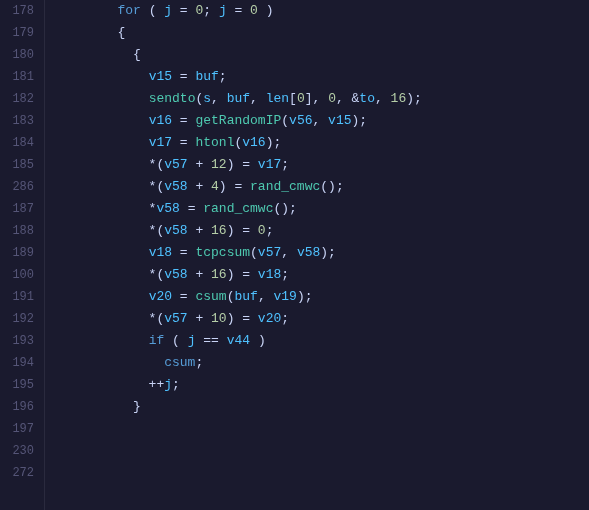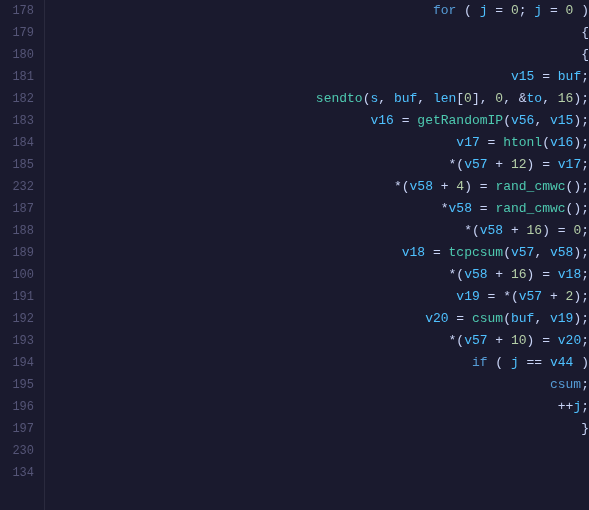--- a/index.html
+++ b/index.html
@@ -47,21 +47,20 @@
       padding: 0 0 0 10px;
       overflow-x: auto;
       background-color: #1a1a2e;
     }
 
     .code-line {
       line-height: 22px;
       height: 22px;
       white-space: pre;
       display: block;
-      text-align: right;
     }
 
     
     .c1 { color: #4fc1ff; } 
     .c2 { color: #569cd6; } 
     .c4 { color: #c8d3f5; } 
     .c5 { color: #4ec9b0; } 
     .c6 { color: #b5cea8; } 
   </style>
 </head>
@@ -70,50 +69,49 @@
 <div class="code-container">
   <div class="line-numbers" id="line-numbers-col">
       <span class="line-number">178</span>
       <span class="line-number">179</span>
       <span class="line-number">180</span>
       <span class="line-number">181</span>
       <span class="line-number">182</span>
       <span class="line-number">183</span>
       <span class="line-number">184</span>
       <span class="line-number">185</span>
-      <span class="line-number">232</span>
+      <span class="line-number">286</span>
       <span class="line-number">187</span>
       <span class="line-number">188</span>
       <span class="line-number">189</span>
       <span class="line-number">100</span>
       <span class="line-number">191</span>
       <span class="line-number">192</span>
       <span class="line-number">193</span>
       <span class="line-number">194</span>
       <span class="line-number">195</span>
       <span class="line-number">196</span>
       <span class="line-number">197</span>
       <span class="line-number">230</span>
-      <span class="line-number">134</span>
+      <span class="line-number">272</span>
     </div>
   <div class="code-content" id="code-lines-col">
       <span class="code-line"><span class="c4">        </span><span class="c2">for</span><span class="c4"> ( </span><span class="c1">j</span><span class="c4"> = </span><span class="c6">0</span><span class="c4">; </span><span class="c1">j</span><span class="c4"> = </span><span class="c6">0</span><span class="c4"> )</span></span>
       <span class="code-line"><span class="c4">        {</span></span>
       <span class="code-line"><span class="c4">          {</span></span>
       <span class="code-line"><span class="c4">            </span><span class="c1">v15</span><span class="c4"> = </span><span class="c1">buf</span><span class="c4">;</span></span>
       <span class="code-line"><span class="c4">            </span><span class="c5">sendto</span><span class="c4">(</span><span class="c1">s</span><span class="c4">, </span><span class="c1">buf</span><span class="c4">, </span><span class="c1">len</span><span class="c4">[</span><span class="c6">0</span><span class="c4">]</span><span class="c4">, </span><span class="c6">0</span><span class="c4">, &amp;</span><span class="c1">to</span><span class="c4">, </span><span class="c6">16</span><span class="c4">);</span></span>
       <span class="code-line"><span class="c4">            </span><span class="c1">v16</span><span class="c4"> = </span><span class="c5">getRandomIP</span><span class="c4">(</span><span class="c1">v56</span><span class="c4">, </span><span class="c1">v15</span><span class="c4">);</span></span>
       <span class="code-line"><span class="c4">            </span><span class="c1">v17</span><span class="c4"> = </span><span class="c5">htonl</span><span class="c4">(</span><span class="c1">v16</span><span class="c4">);</span></span>
       <span class="code-line"><span class="c4">            *(</span><span class="c1">v57</span><span class="c4"> + </span><span class="c6">12</span><span class="c4">) = </span><span class="c1">v17</span><span class="c4">;</span></span>
       <span class="code-line"><span class="c4">            *(</span><span class="c1">v58</span><span class="c4"> + </span><span class="c6">4</span><span class="c4">) = </span><span class="c5">rand_cmwc</span><span class="c4">();</span></span>
       <span class="code-line"><span class="c4">            *</span><span class="c1">v58</span><span class="c4"> = </span><span class="c5">rand_cmwc</span><span class="c4">();</span></span>
       <span class="code-line"><span class="c4">            *(</span><span class="c1">v58</span><span class="c4"> + </span><span class="c6">16</span><span class="c4">) = </span><span class="c6">0</span><span class="c4">;</span></span>
       <span class="code-line"><span class="c4">            </span><span class="c1">v18</span><span class="c4"> = </span><span class="c5">tcpcsum</span><span class="c4">(</span><span class="c1">v57</span><span class="c4">, </span><span class="c1">v58</span><span class="c4">);</span></span>
       <span class="code-line"><span class="c4">            *(</span><span class="c1">v58</span><span class="c4"> + </span><span class="c6">16</span><span class="c4">) = </span><span class="c1">v18</span><span class="c4">;</span></span>
-      <span class="code-line"><span class="c4">            </span><span class="c1">v19</span><span class="c4"> = *(</span><span class="c1">v57</span><span class="c4"> + </span><span class="c6">2</span><span class="c4">);</span></span>
       <span class="code-line"><span class="c4">            </span><span class="c1">v20</span><span class="c4"> = </span><span class="c5">csum</span><span class="c4">(</span><span class="c1">buf</span><span class="c4">, </span><span class="c1">v19</span><span class="c4">);</span></span>
       <span class="code-line"><span class="c4">            *(</span><span class="c1">v57</span><span class="c4"> + </span><span class="c6">10</span><span class="c4">) = </span><span class="c1">v20</span><span class="c4">;</span></span>
       <span class="code-line"><span class="c4">            </span><span class="c2">if</span><span class="c4"> ( </span><span class="c1">j</span><span class="c4"> == </span><span class="c1">v44</span><span class="c4"> )</span></span>
       <span class="code-line"><span class="c4">              </span><span class="c2">csum</span><span class="c4">;</span></span>
       <span class="code-line"><span class="c4">            ++</span><span class="c1">j</span><span class="c4">;</span></span>
       <span class="code-line"><span class="c4">          }</span></span>
     </div>
 </div>
 
 </body></html>

